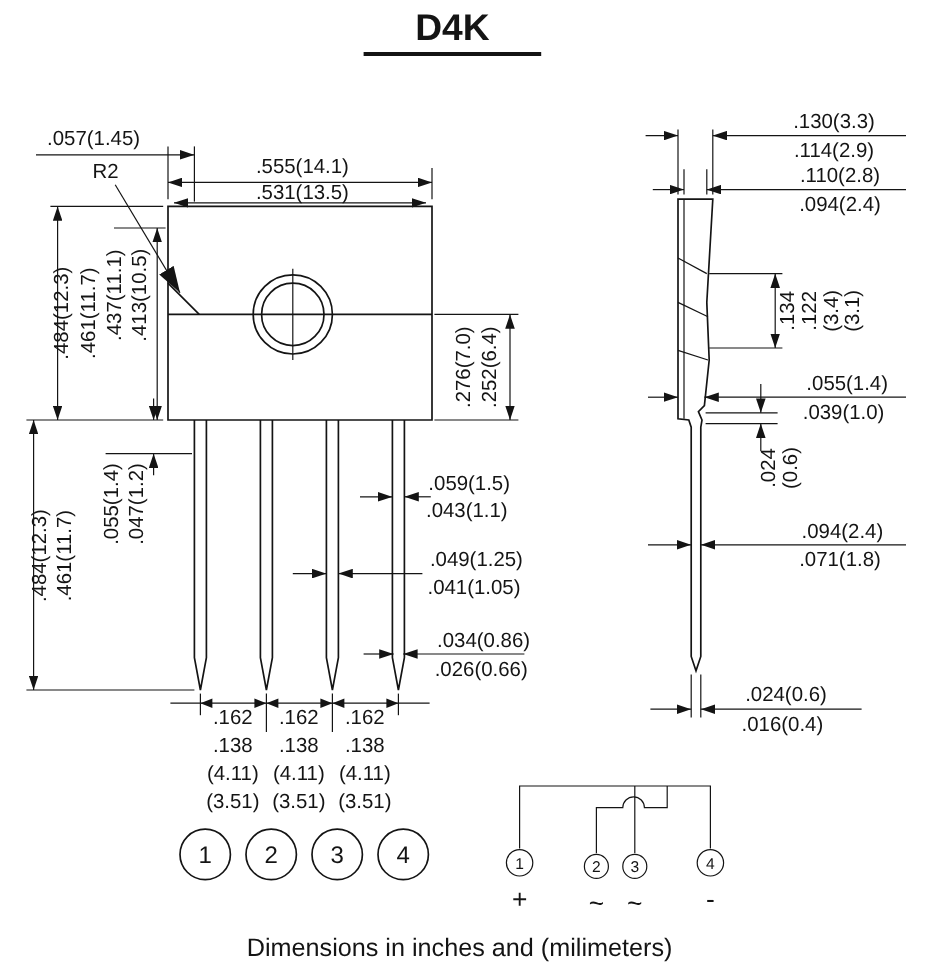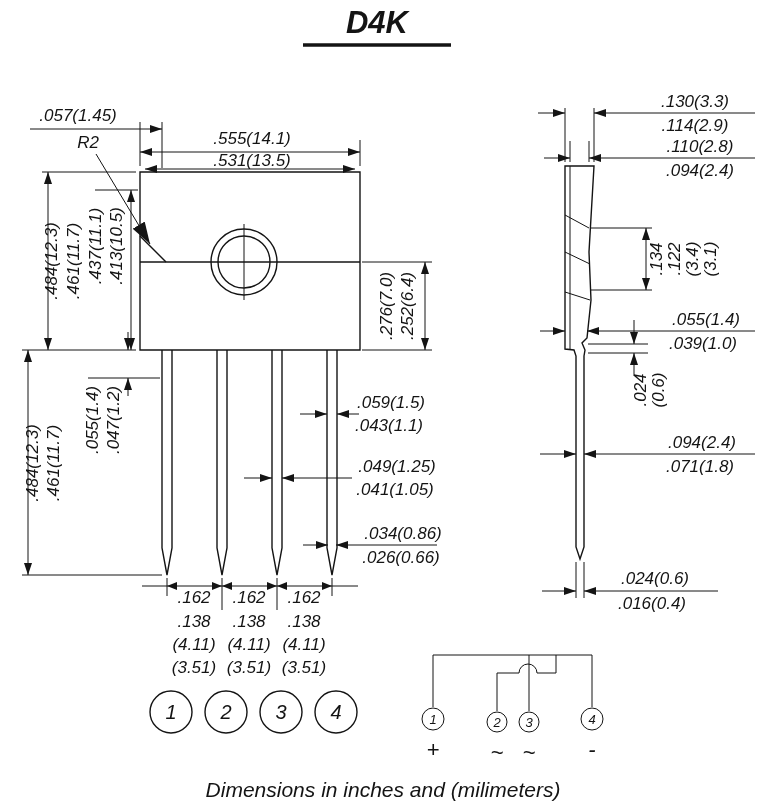--- a/index.html
+++ b/index.html
@@ -1,17 +1,17 @@
 <!DOCTYPE html>
 <html><head>
 <meta charset="utf-8">
 <style>
   html,body{margin:0;padding:0;background:#ffffff;}
   .page{width:778px;height:810px;position:relative;background:#ffffff;
-        font-family:"Liberation Sans","DejaVu Sans",sans-serif;overflow:hidden;font-style:italic;}
+        font-family:"Liberation Sans","DejaVu Sans",sans-serif;overflow:hidden;}
   svg{display:block;}
   text{fill:#141414;font-family:"Liberation Sans","DejaVu Sans",sans-serif;}
   .ln{stroke:#141414;stroke-width:1;fill:none;}
   .body{stroke:#141414;stroke-width:1.4;fill:none;}
   .dim{font-size:17px;}
   .title{font-size:31px;font-weight:700;}
   .pin{font-size:20px;}
   .spin{font-size:13px;}
   .sign{font-size:22px;}
   .foot{font-size:21px;}

